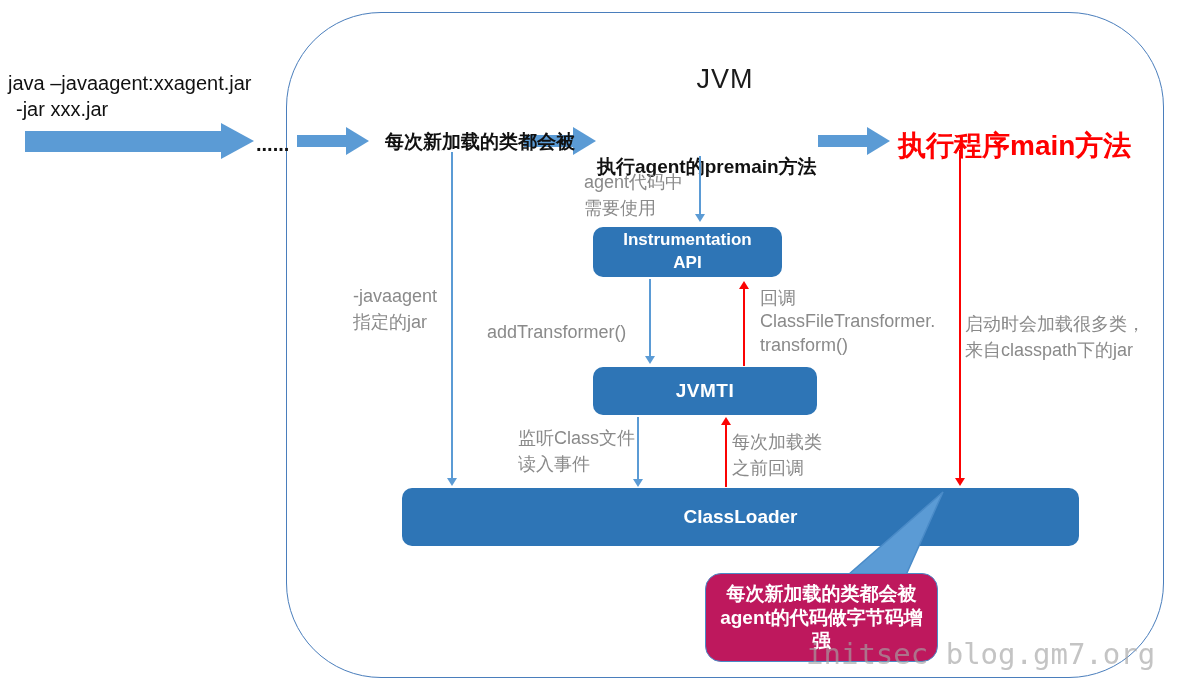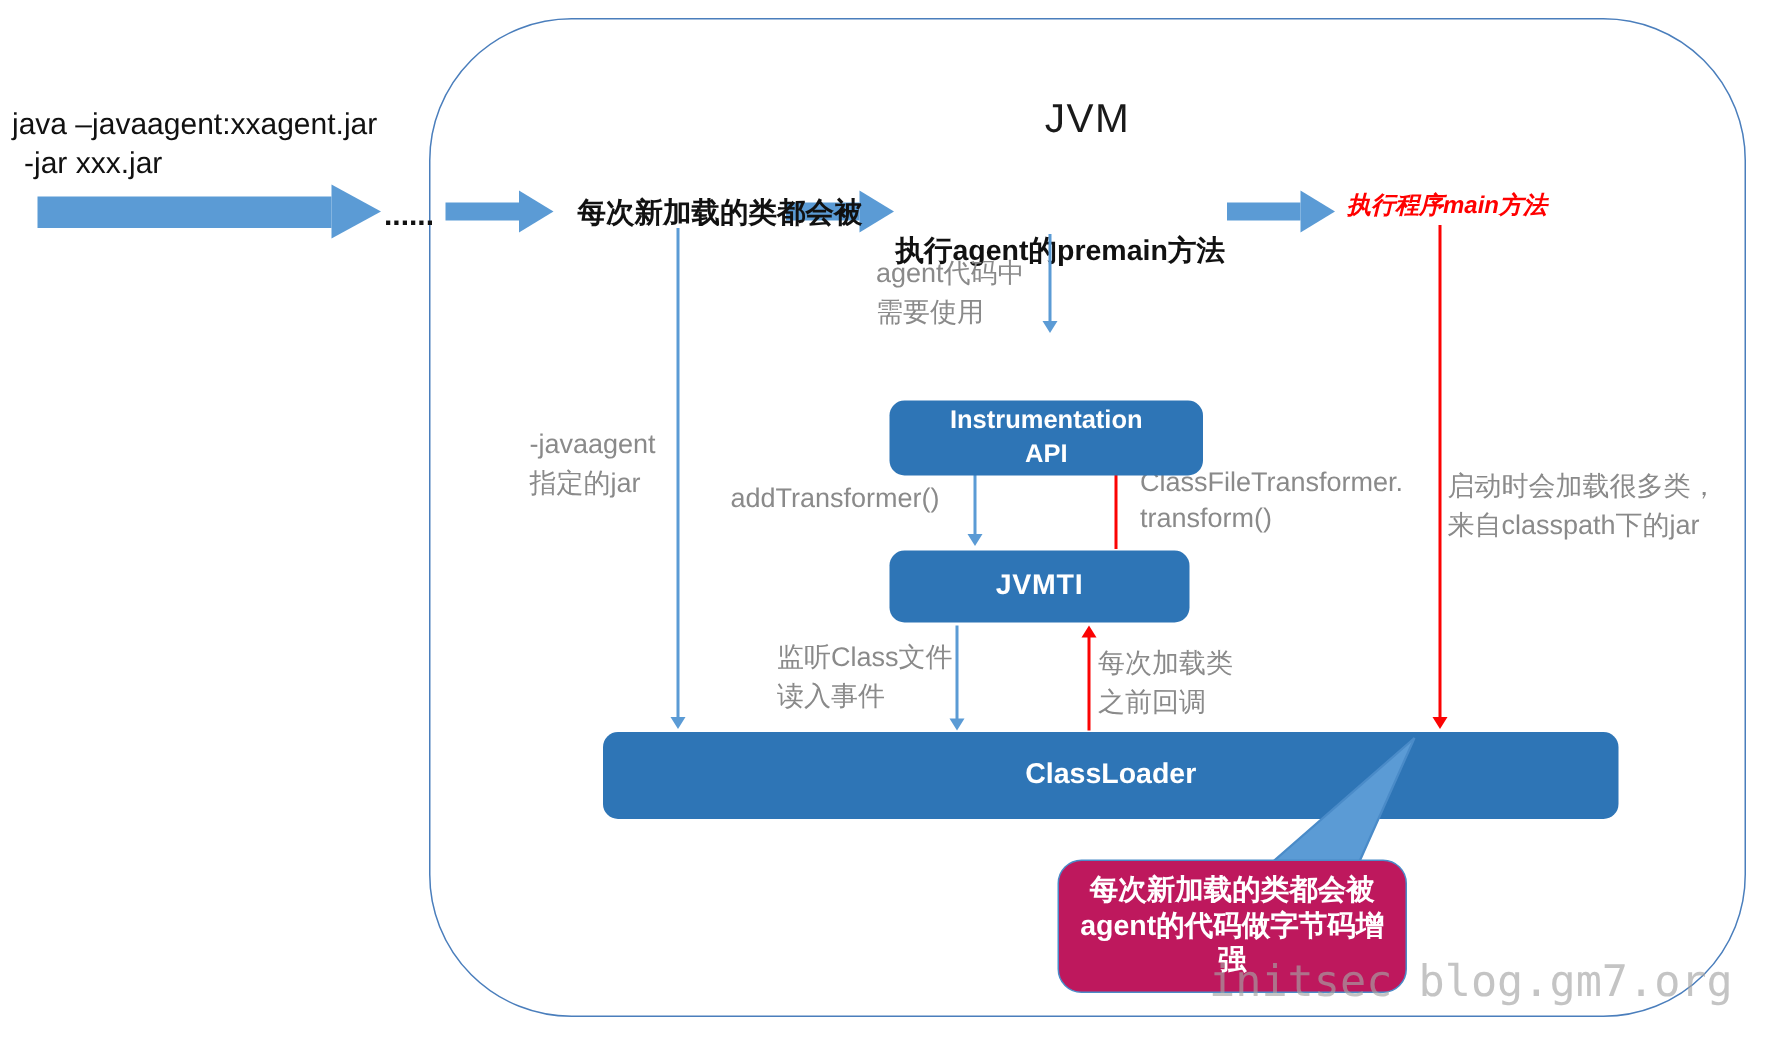--- a/index.html
+++ b/index.html
@@ -33,21 +33,21 @@
                         border-bottom:14px solid transparent; border-left:23px solid #5b9bd5; }
   .arrow-s1 { left:297px; top:127px; }
   .arrow-s2 { left:524px; top:127px; }
   .arrow-s3 { left:818px; top:127px; }
 
   
   .dots  { position:absolute; left:256px; top:133px; font-size:20px; color:#111; font-weight:600; }
   .step  { position:absolute; font-size:19px; color:#111; font-weight:600; }
   .step1 { left:385px; top:129px; }
   .step2 { left:597px; top:129px;margin-top:25px; }
-  .step3 { left:898px; top:127px; font-size:16px; color:#f00; font-weight:700;font-style:italic; }
+  .step3 { left:898px; top:127px; font-size:28px; color:#f00; font-weight:700; }
 
   
   .vline { position:absolute; width:1.5px; }
   .vline.blue { background:#5b9bd5; }
   .vline.red  { background:#fb0303; }
   .ah { position:absolute; width:0; height:0; }
   .ah.down.blue { border-left:5px solid transparent; border-right:5px solid transparent; border-top:8px solid #5b9bd5; }
   .ah.down.red  { border-left:5px solid transparent; border-right:5px solid transparent; border-top:8px solid #fb0303; }
   .ah.up.red    { border-left:5px solid transparent; border-right:5px solid transparent; border-bottom:8px solid #fb0303; }
 
@@ -63,22 +63,22 @@
   .r1h { left:739px; top:281px; }
   .r2 { left:725px; top:424px; height:63px; }
   .r2h { left:721px; top:417px; }
   .r3 { left:959px; top:150px; height:329px; }
   .r3h { left:955px; top:478px; }
 
   
   .node { position:absolute; background:#2e75b6; color:#fff; border-radius:10px;
           display:flex; align-items:center; justify-content:center; text-align:center;
           font-weight:600; z-index:2; }
-  .node-instr { left:593px; top:227px; width:209px; height:50px; font-size:17px; line-height:1.35;margin-top:40px; }
-  .node-jvmti { left:593px; top:367px; width:200px; height:48px; font-size:19px; letter-spacing:.5px; }
+  .node-instr { left:593px; top:227px; width:189px; height:50px; font-size:17px; line-height:1.35; }
+  .node-jvmti { left:593px; top:367px; width:224px; height:48px; font-size:19px; letter-spacing:.5px; }
   .node-cl    { left:354px; top:488px; width:677px; height:58px; font-size:19px;margin-left:48px; }
 
   
   .glabel { position:absolute; color:#8a8a8a; font-size:18px; line-height:1.42; }
   .lab-javaagent { left:353px; top:284px; }
   .lab-agentcode { left:584px; top:170px; }
   .lab-addtrans  { left:487px; top:320px; }
   .lab-callback  { left:760px; top:287px; line-height:1.3; }
   .lab-startup   { left:965px; top:312px; }
   .lab-listen    { left:518px; top:426px; }

